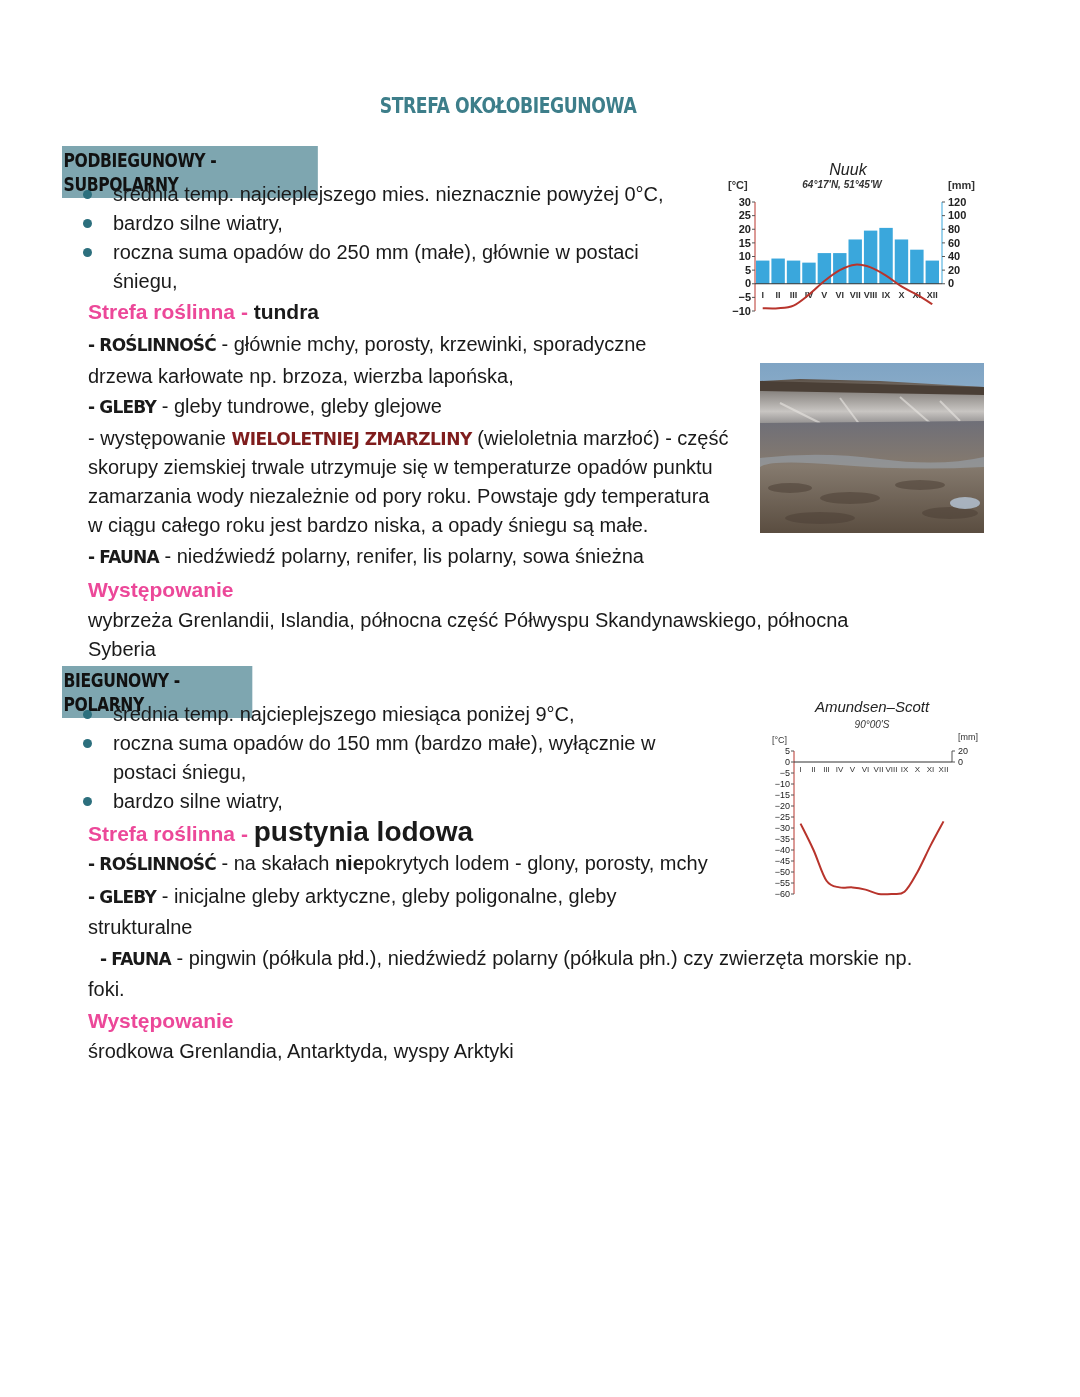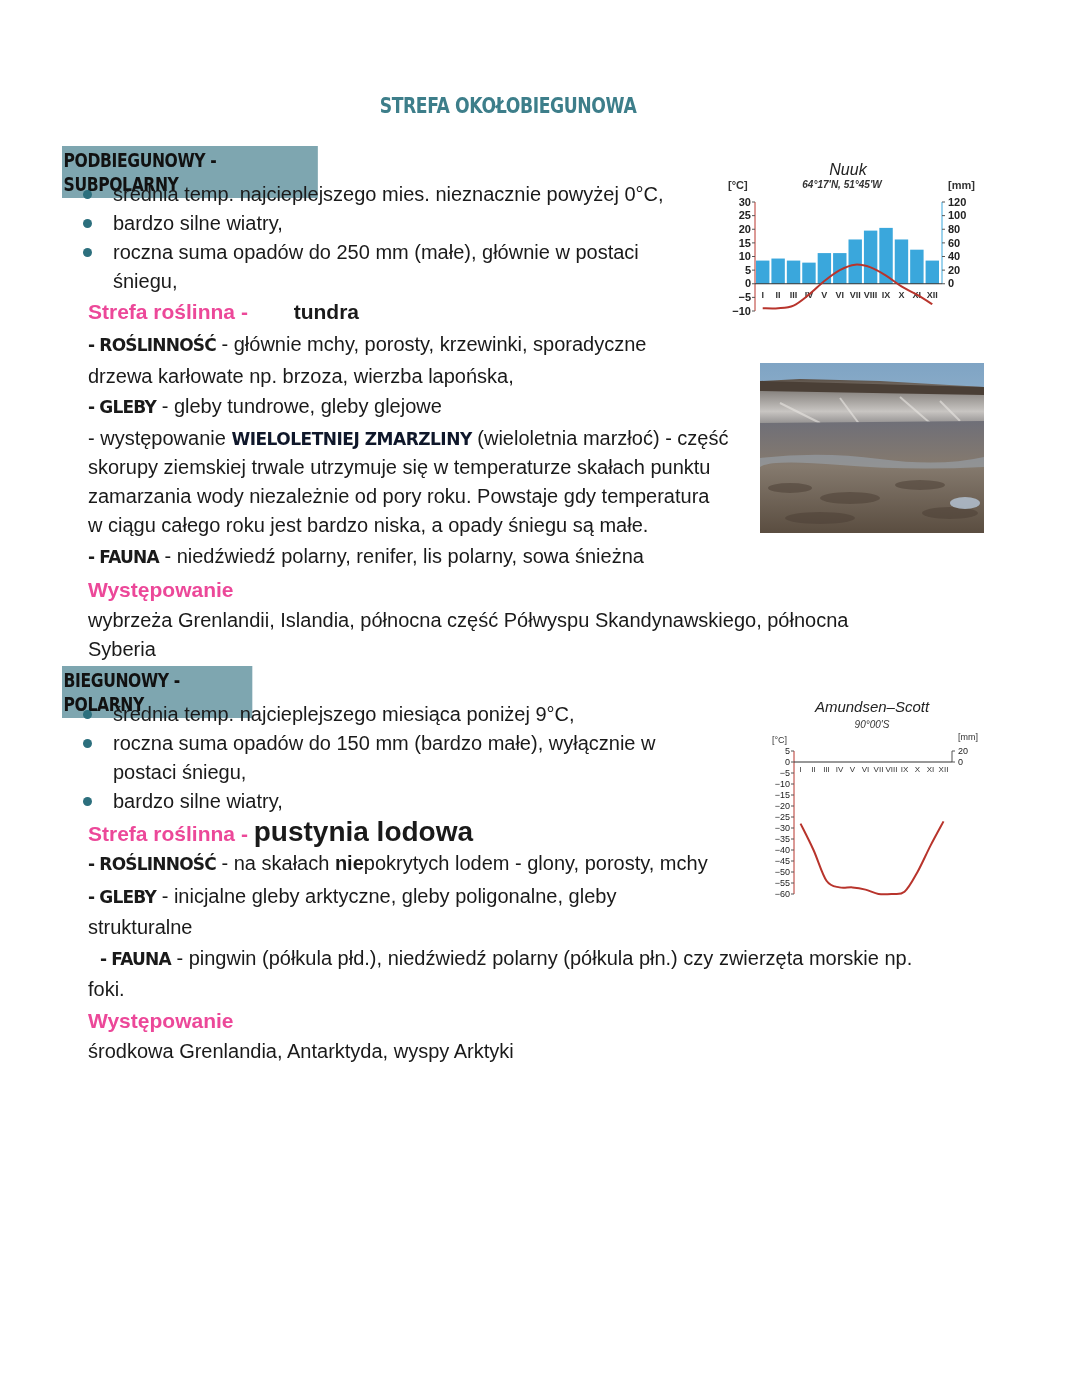--- a/index.html
+++ b/index.html
@@ -10,21 +10,21 @@
            font-family: "DejaVu Sans", sans-serif; font-weight: bold; font-size: 21px;
            color: #3d7e8a; letter-spacing: -0.5px; transform: scaleX(0.82); transform-origin: 508px 0; }
   .section-bar { background: #7ea6b0; font-weight: bold; font-size: 20px; color: #111;
                  font-family: "DejaVu Sans", sans-serif; padding: 2px 2px; letter-spacing: -0.5px;
                  display: inline-block; transform-origin: left top; }
   .line { font-size: 20px; line-height: 29px; white-space: nowrap; }
   .bullet { display: inline-block; width: 9px; height: 9px; border-radius: 50%; background: #2c6f7d;
             position: absolute; left: -30px; top: 10px; }
   .caps { font-family: "DejaVu Sans", sans-serif; font-weight: bold; font-size: 17px; letter-spacing: -0.8px; margin-top: 32px; }
   .teal-label { color: #ec4899; font-weight: bold; font-size: 21px; }
-  .teal-strong { color: #0f172a; font-weight: bold; font-family: "DejaVu Sans", sans-serif; font-size: 17px; letter-spacing: -0.5px; }
+  .teal-strong { color: #7f1d1d; font-weight: bold; font-family: "DejaVu Sans", sans-serif; font-size: 17px; letter-spacing: -0.5px; }
   .bold { font-weight: bold; }
   svg text { font-family: "Liberation Sans", sans-serif; }
 </style>
 </head>
 <body>
 
 <div class="abs title">STREFA OKOŁOBIEGUNOWA</div>
 
 <div class="abs" style="left:62px; top:146px;">
   <span class="section-bar" style="transform:scaleX(0.78); width:324px;">PODBIEGUNOWY - SUBPOLARNY</span>
@@ -40,36 +40,36 @@
     <span>bardzo silne wiatry,</span>
   </div>
   <div class="line" style="position:relative;">
     <span class="bullet"></span>
     <span>roczna suma opadów do 250 mm (małe), głównie w postaci</span>
   </div>
   <div class="line">śniegu,</div>
 </div>
 
 <div class="abs line" style="left:88px; top:297px;">
-  <span class="teal-label">Strefa roślinna - </span><span class="bold" style="font-size:21px;margin-left:40px;">tundra</span>
+  <span class="teal-label">Strefa roślinna - </span><span class="bold" style="font-size:21px;">tundra</span>
 </div>
 
 <div class="abs line" style="left:88px; top:330px;">
   <span class="caps">- ROŚLINNOŚĆ</span><span> - głównie mchy, porosty, krzewinki, sporadyczne</span>
 </div>
 <div class="abs line" style="left:88px; top:362px;">drzewa karłowate np. brzoza, wierzba lapońska,</div>
 
 <div class="abs line" style="left:88px; top:392px;">
   <span class="caps">- GLEBY</span><span> -  gleby tundrowe, gleby glejowe</span>
 </div>
 
 <div class="abs line" style="left:88px; top:424px;">
   <span>- występowanie </span><span class="teal-strong">WIELOLETNIEJ ZMARZLINY</span><span> (wieloletnia marzłoć) - część</span>
 </div>
-<div class="abs line" style="left:88px; top:453px;">skorupy ziemskiej trwale utrzymuje się w temperaturze skałach punktu</div>
+<div class="abs line" style="left:88px; top:453px;">skorupy ziemskiej trwale utrzymuje się w temperaturze opadów punktu</div>
 <div class="abs line" style="left:88px; top:482px;">zamarzania wody niezależnie od pory roku. Powstaje gdy temperatura</div>
 <div class="abs line" style="left:88px; top:511px;">w ciągu całego roku jest bardzo niska, a opady śniegu są małe.</div>
 
 <div class="abs line" style="left:88px; top:542px;">
   <span class="caps">- FAUNA</span><span> - niedźwiedź polarny, renifer, lis polarny, sowa śnieżna</span>
 </div>
 
 <div class="abs line" style="left:88px; top:575px;">
   <span class="teal-label">Występowanie</span>
 </div>

